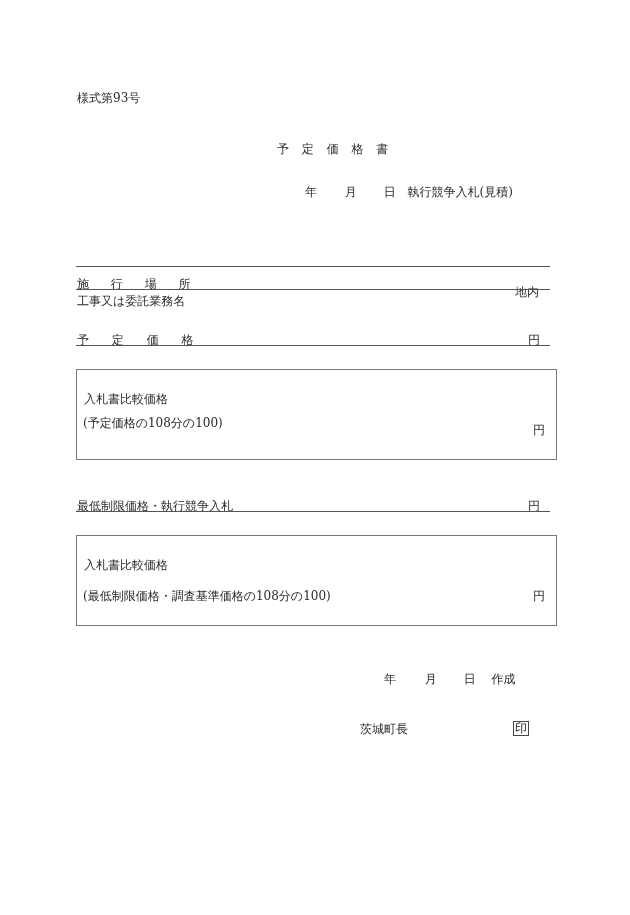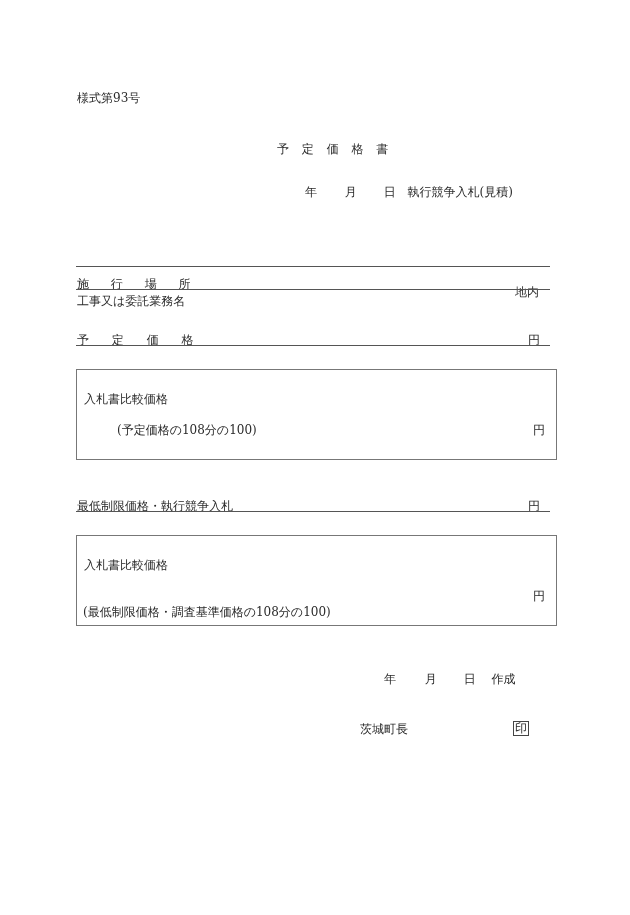--- a/index.html
+++ b/index.html
@@ -46,31 +46,31 @@
   <span style="display:inline-block; width:31px;">予</span>
   <span style="display:inline-block; width:31px;">定</span>
   <span style="display:inline-block; width:31px;">価</span>
   <span style="display:inline-block; width:20px;">格</span>
 </div>
 <div class="abs" style="left:528px; top:333px;">円</div>
 <div class="uline" style="left:76px; top:345px; width:474px;"></div>
 
 <div class="box" style="left:76px; top:369px; width:481px; height:91px;">
   <div class="abs" style="left:7px; top:22px;">入札書比較価格</div>
-  <div class="abs" style="left:6px; top:53px;margin-left:34px;">(予定価格の108分の100)</div>
+  <div class="abs" style="left:6px; top:46px;">(予定価格の108分の100)</div>
   <div class="abs" style="left:456px; top:53px;">円</div>
 </div>
 
 <div class="abs" style="left:77px; top:499px;">最低制限価格・執行競争入札</div>
 <div class="abs" style="left:528px; top:499px;">円</div>
 <div class="uline" style="left:76px; top:511px; width:474px;"></div>
 
 <div class="box" style="left:76px; top:535px; width:481px; height:91px;">
   <div class="abs" style="left:7px; top:22px;">入札書比較価格</div>
-  <div class="abs" style="left:6px; top:53px;margin-top:16px;">(最低制限価格・調査基準価格の108分の100)</div>
+  <div class="abs" style="left:6px; top:53px;">(最低制限価格・調査基準価格の108分の100)</div>
   <div class="abs" style="left:456px; top:53px;">円</div>
 </div>
 
 <div class="abs" style="left:384px; top:672px;">
   <span style="display:inline-block; width:37px;">年</span>
   <span style="display:inline-block; width:35px;">月</span>
   <span style="display:inline-block; width:24px;">日</span>
   <span>作成</span>
 </div>
 

